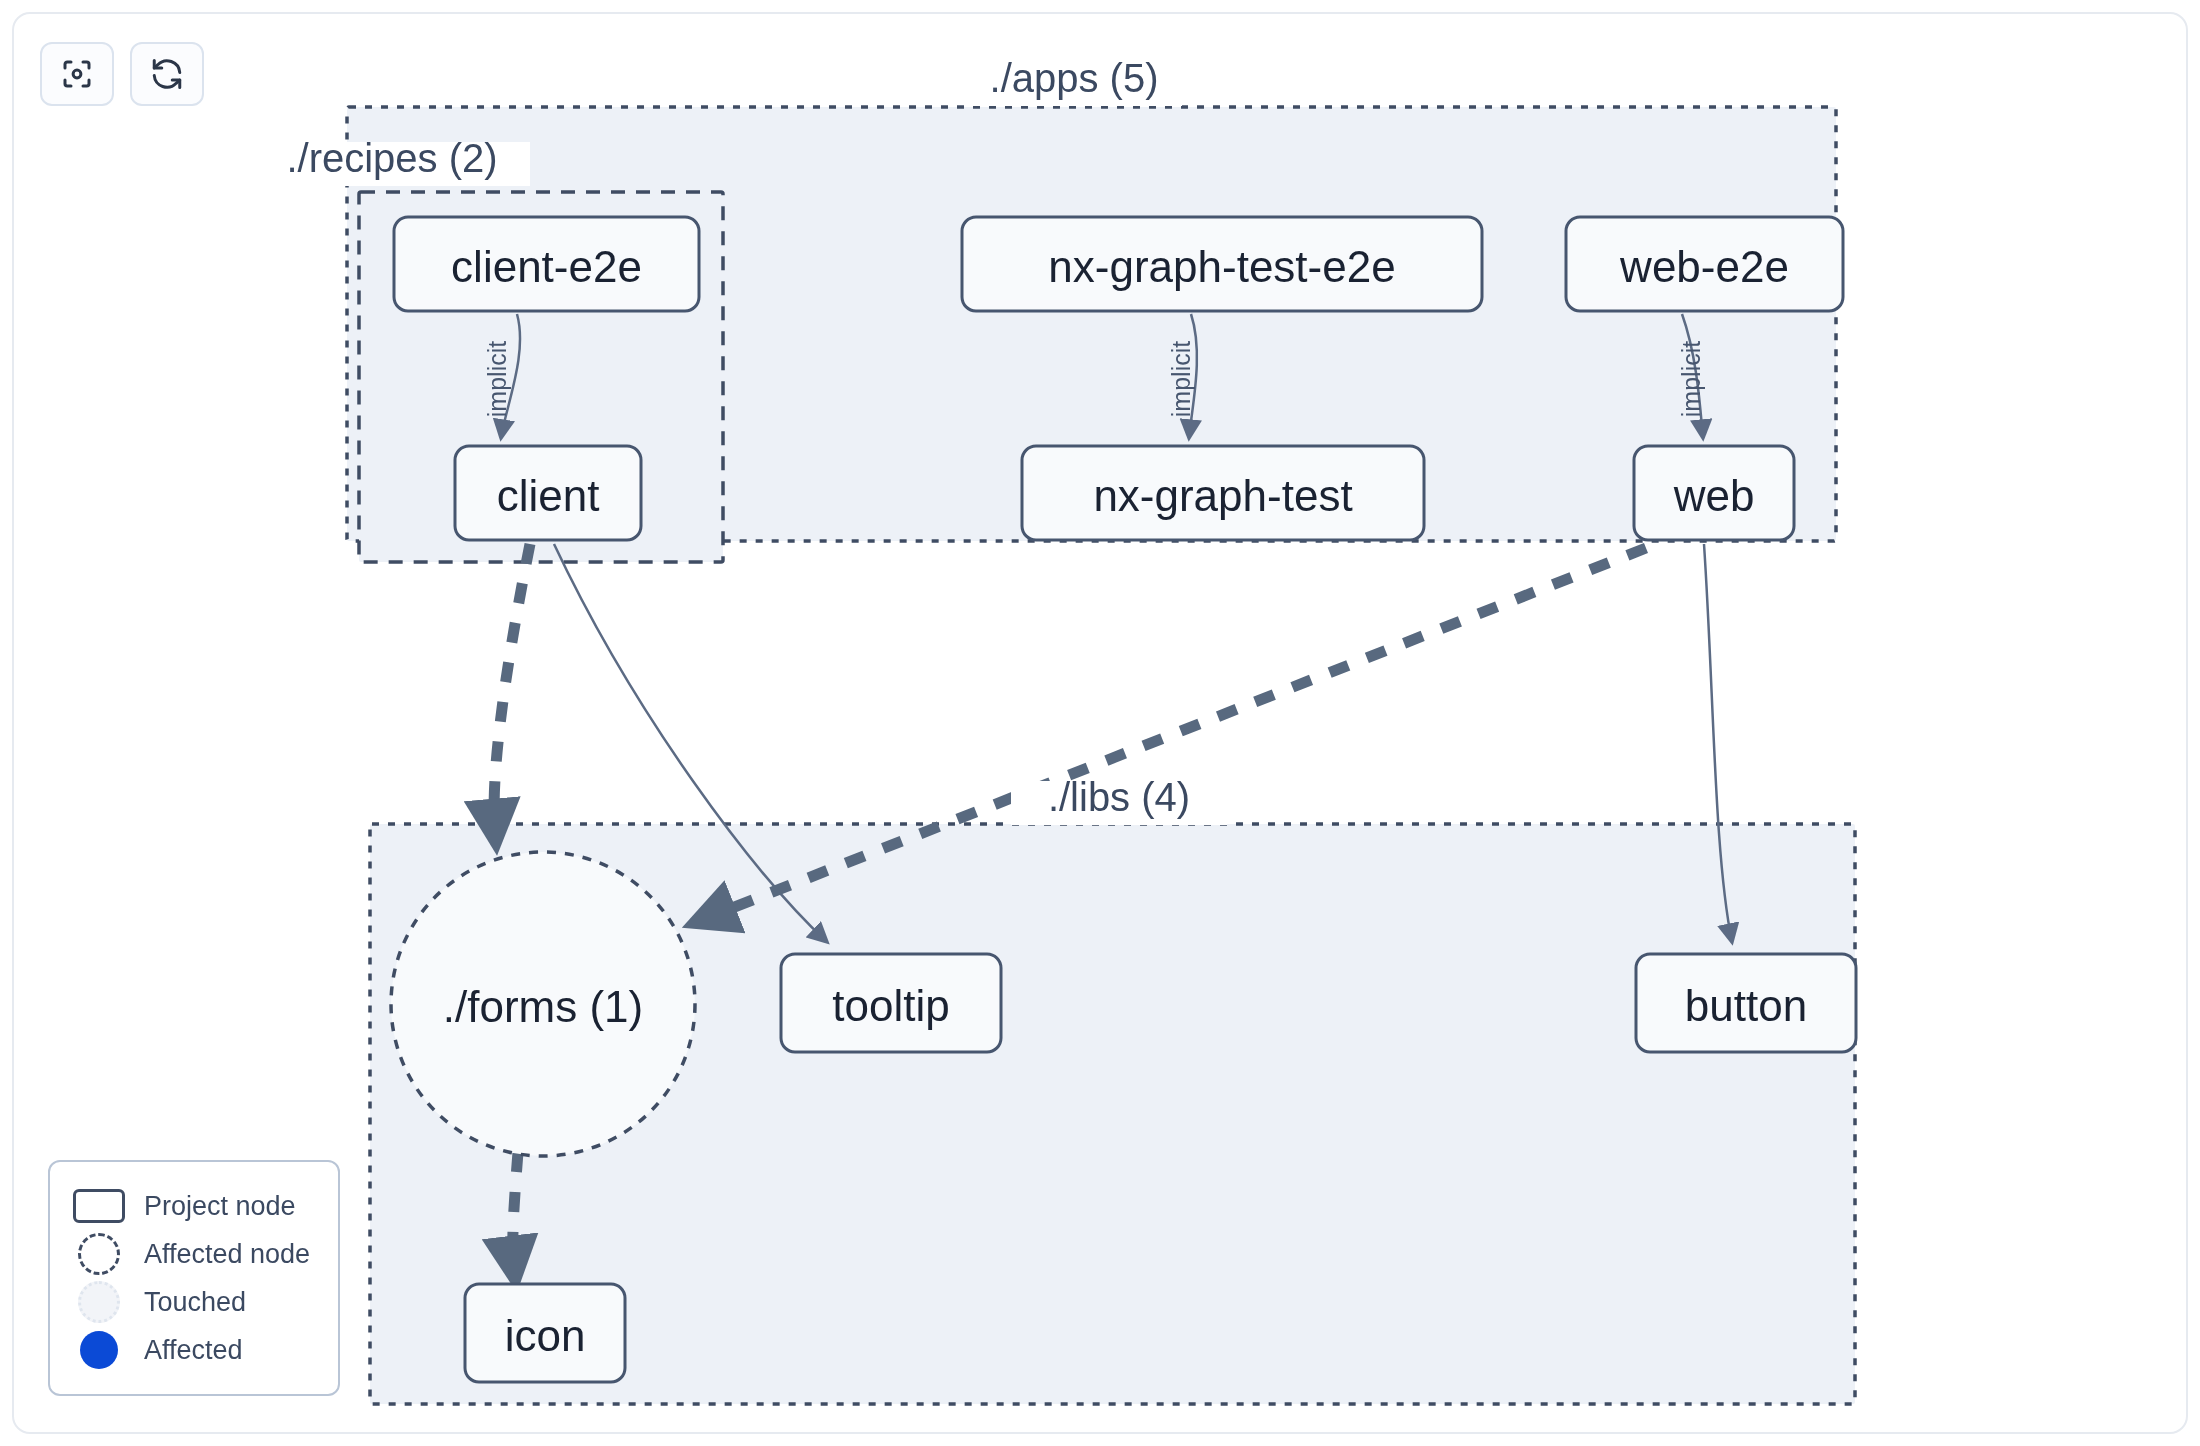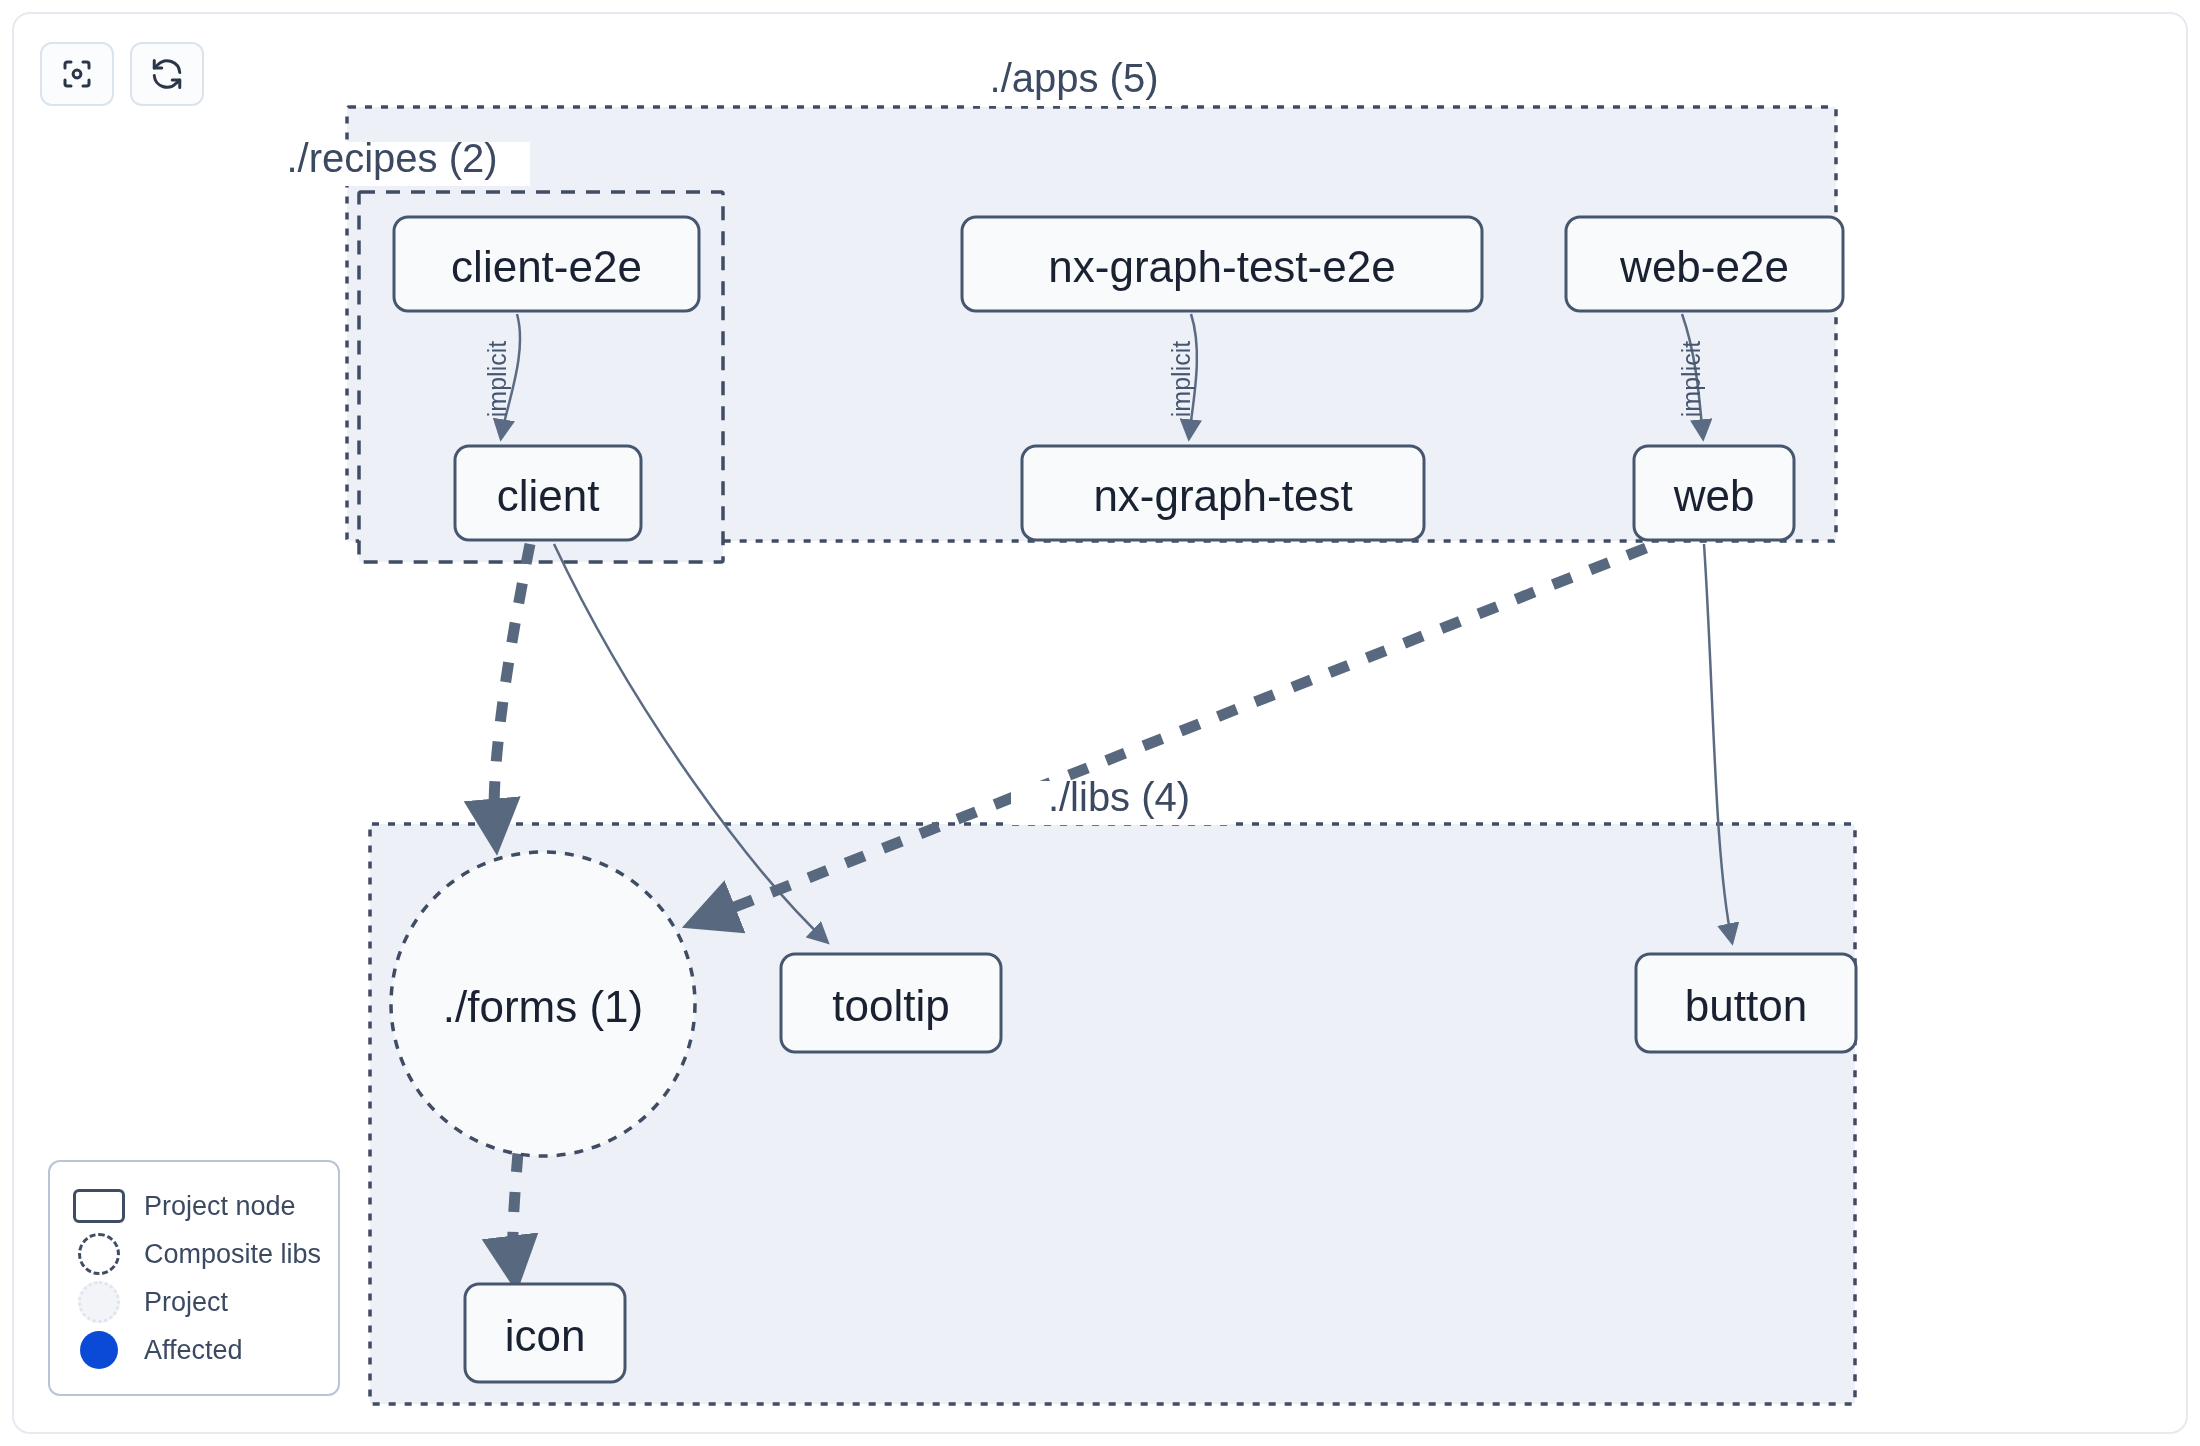--- a/index.html
+++ b/index.html
@@ -264,27 +264,27 @@
       <div class="legend-row">
         <span class="legend-swatch">
             <span class="sw-project"></span>
           </span>
         <span class="legend-text">Project node</span>
       </div>
       <div class="legend-row">
         <span class="legend-swatch">
             <span class="sw-composite"></span>
           </span>
-        <span class="legend-text">Composite libs</span>
+        <span class="legend-text">Affected node</span>
       </div>
       <div class="legend-row">
         <span class="legend-swatch">
             <span class="sw-affected"></span>
           </span>
-        <span class="legend-text">Project</span>
+        <span class="legend-text">Touched</span>
       </div>
       <div class="legend-row">
         <span class="legend-swatch">
             <span class="sw-touched"></span>
           </span>
         <span class="legend-text">Affected</span>
       </div>
     </div>
 
   </div>

